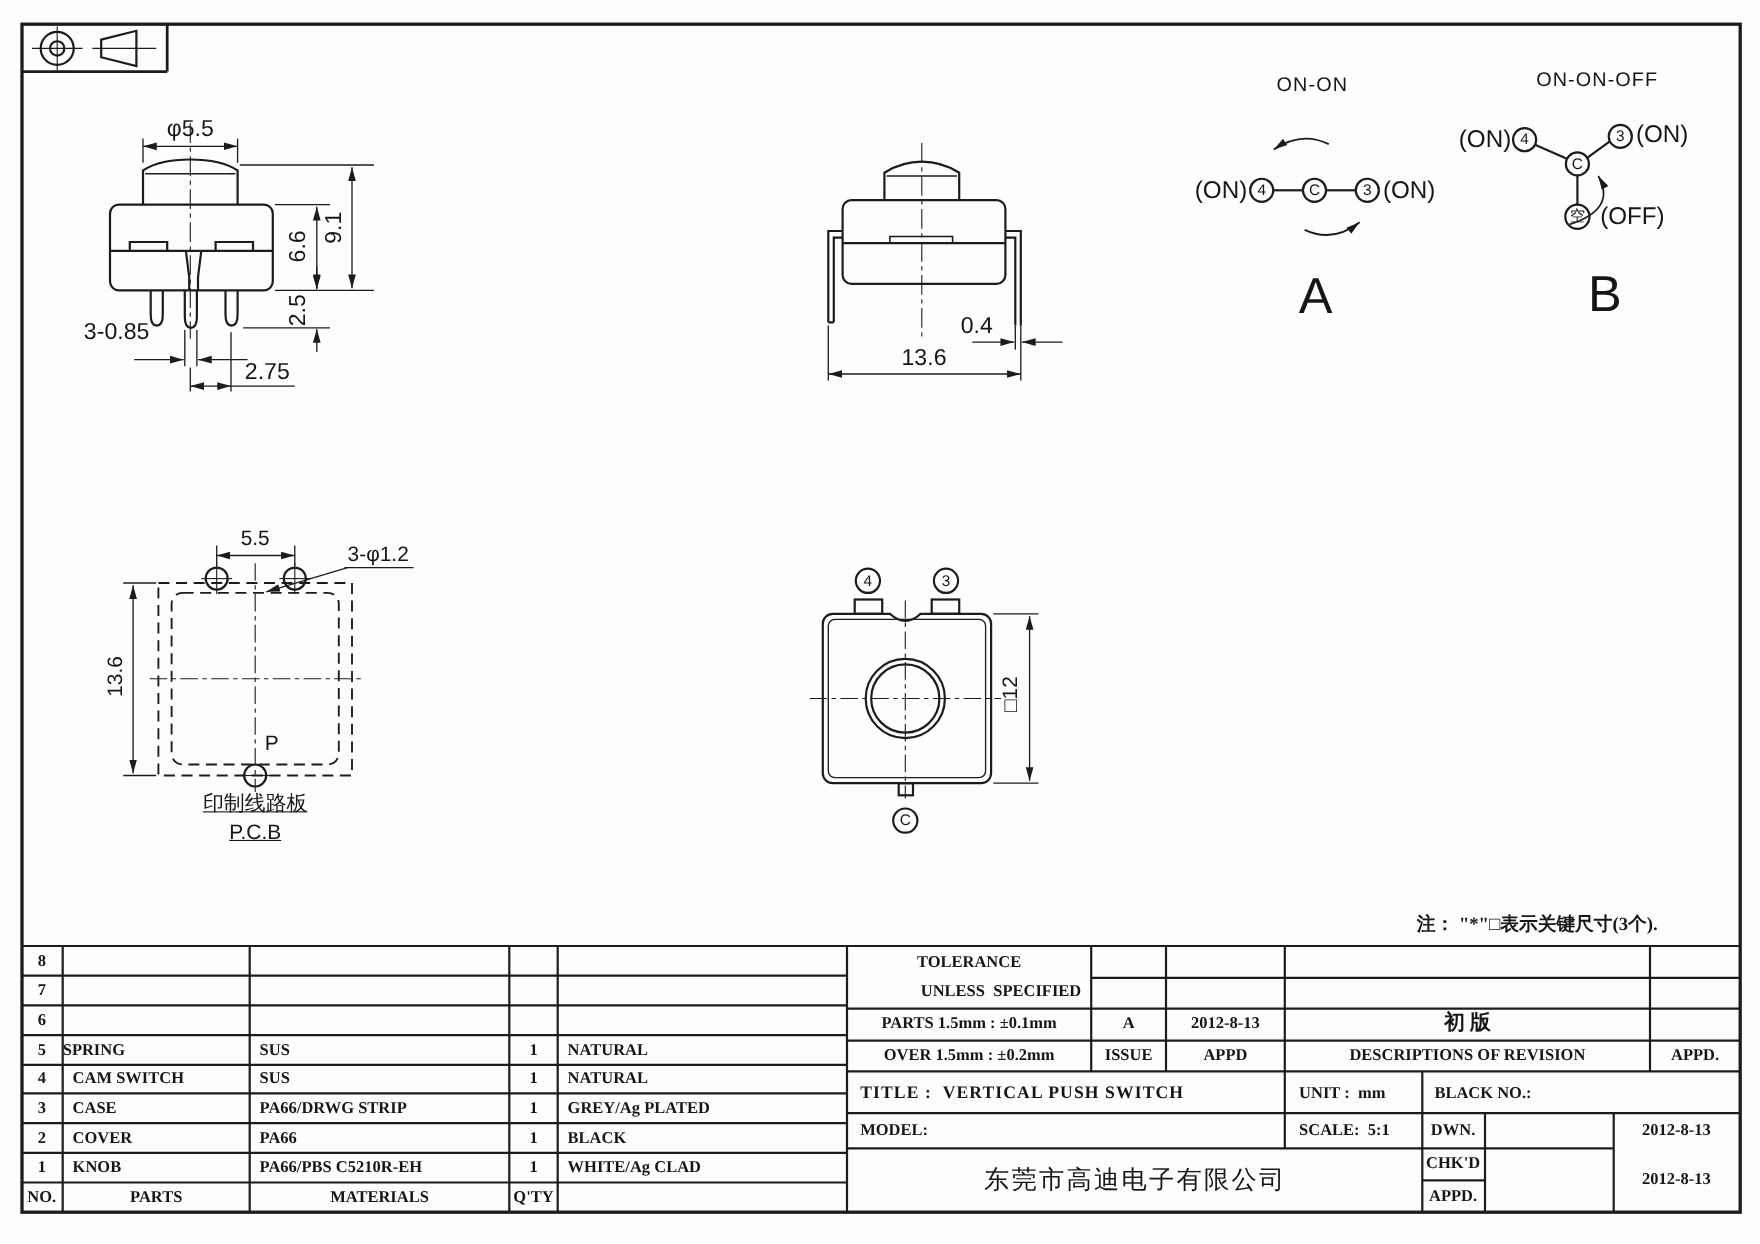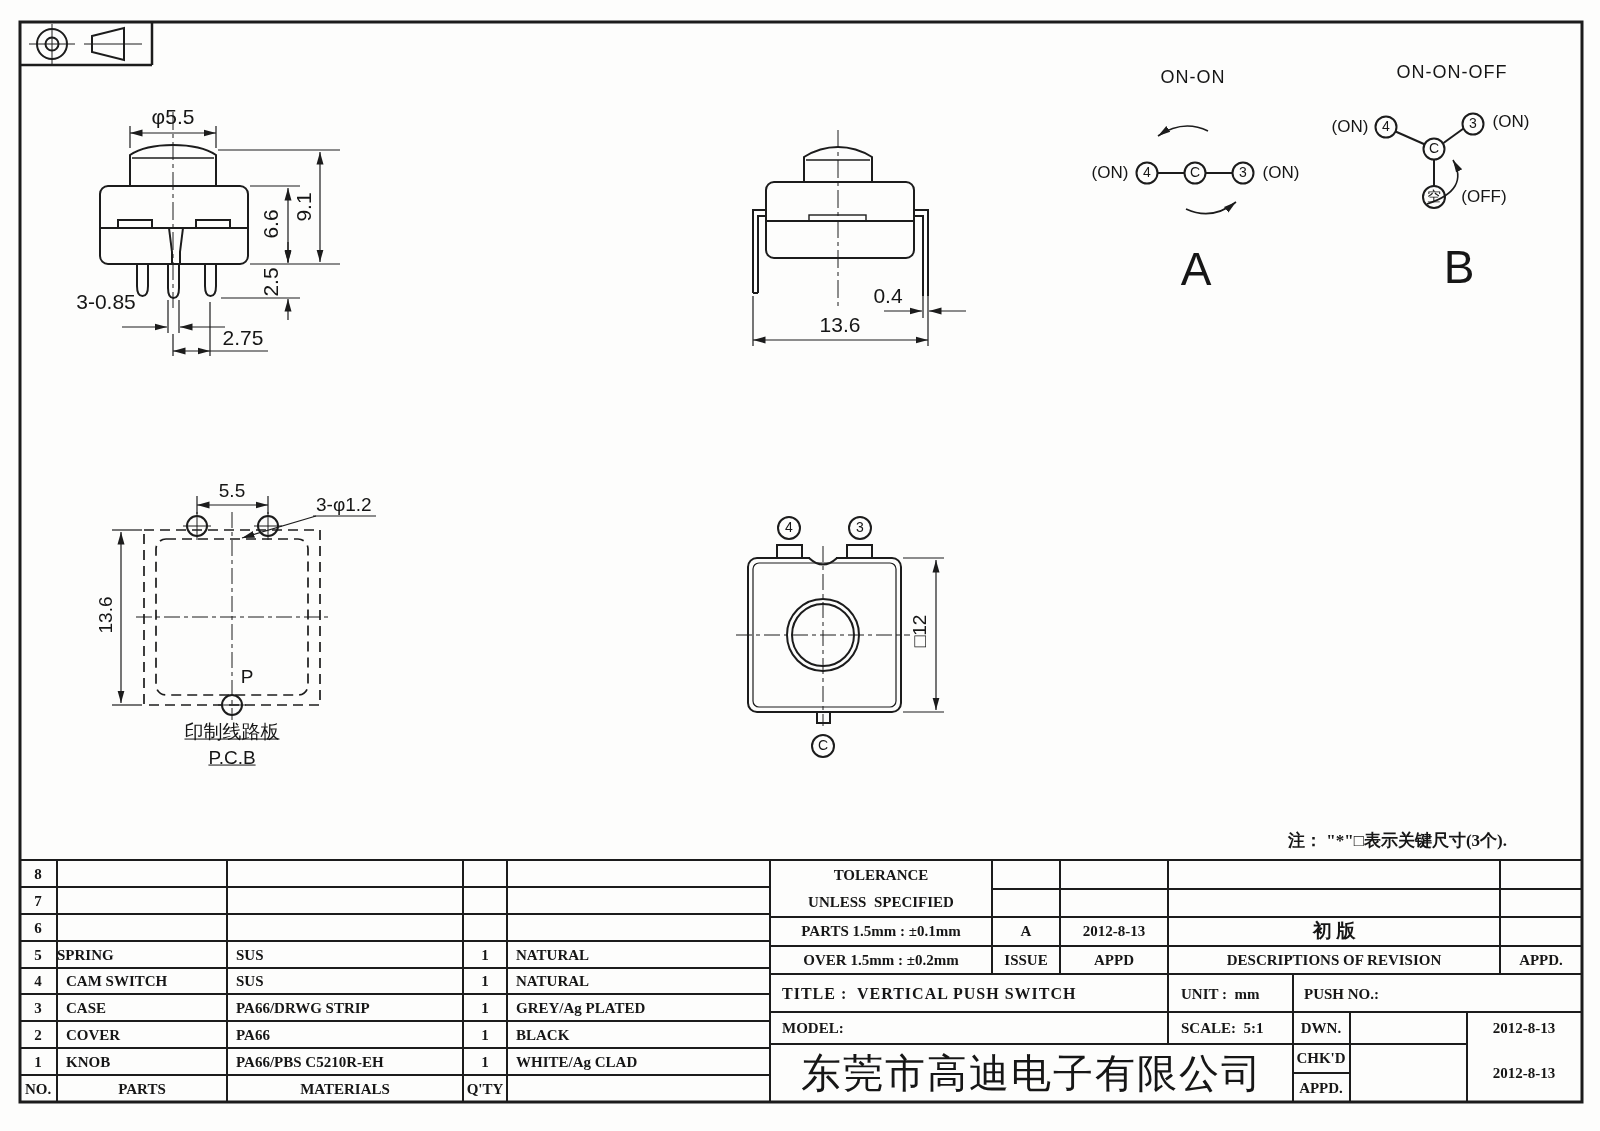--- a/index.html
+++ b/index.html
@@ -5,30 +5,30 @@
   html,body{margin:0;padding:0;background:#ffffff;}
   .page{position:relative;width:1600px;height:1131px;background:#fdfdfc;overflow:hidden;}
   svg.art{position:absolute;left:0;top:0;}
   .t{position:absolute;white-space:pre;color:#161616;font-family:"Liberation Sans",sans-serif;line-height:1.1;}
   .ctr{transform:translate(-50%,-50%);}
   .lft{transform:translateY(-50%);text-align:right;}
   .rot{transform:translate(-50%,-50%) rotate(-90deg);}
   .dim{font-size:21px;}
   .dim2{font-size:19px;}
   .pin{font-size:14px;}
-  .on{font-size:17px;}
+  .on{font-size:22px;}
   .schtitle{font-size:18px;letter-spacing:1px;}
   .biglabel{font-size:46px;font-weight:400;}
   .ser{font-family:"Liberation Serif","DejaVu Serif",serif;font-weight:bold;}
   .tbl{font-size:15px;}
   .cap{font-size:19px;}
   .u{text-decoration:underline;}
   .schcap{font-size:20px;letter-spacing:1px;background:#c9c9c9;padding:1px 5px;}
   .note{font-size:17px;}
-  .company{font-size:40px;font-weight:500;letter-spacing:2px;font-family:"Liberation Sans","DejaVu Sans",sans-serif;}
+  .company{font-size:23px;font-weight:500;letter-spacing:2px;font-family:"Liberation Sans","DejaVu Sans",sans-serif;}
   .ttl{font-size:16px;letter-spacing:1px;}
 </style>
 </head>
 <body>
 
 <div class="page">
 
 <svg class="art" width="1600" height="1131" viewBox="0 0 1600 1131" stroke="#1c1c1c" fill="none" stroke-linecap="butt">
   <defs>
     <marker id="ah" markerUnits="userSpaceOnUse" markerWidth="14" markerHeight="10" refX="12.5" refY="4.5" orient="auto-start-reverse">
@@ -285,34 +285,34 @@
 <span class="t ser tbl lft" style="left:236px;top:1062px">PA66/PBS C5210R-EH</span>
 <span class="t ser tbl ctr" style="left:485px;top:1062px">1</span>
 <span class="t ser tbl lft" style="left:516px;top:1062px">WHITE/Ag CLAD</span>
 
 <span class="t ser tbl ctr" style="left:38px;top:1089px">NO.</span>
 <span class="t ser tbl ctr" style="left:142px;top:1089px">PARTS</span>
 <span class="t ser tbl ctr" style="left:345px;top:1089px">MATERIALS</span>
 <span class="t ser tbl ctr" style="left:485px;top:1089px">Q'TY</span>
 
 <span class="t ser tbl ctr" style="left:881px;top:875px">TOLERANCE</span>
-<span class="t ser tbl ctr" style="left:881px;top:902px">UNLESS  SPECIFIED</span>
+<span class="t ser tbl ctr" style="left:910px;top:902px">UNLESS  SPECIFIED</span>
 <span class="t ser tbl ctr" style="left:881px;top:931px">PARTS 1.5mm : ±0.1mm</span>
 <span class="t ser tbl ctr" style="left:881px;top:960px">OVER 1.5mm : ±0.2mm</span>
 <span class="t ser tbl ctr" style="left:1026px;top:931px">A</span>
 <span class="t ser tbl ctr" style="left:1026px;top:960px">ISSUE</span>
 <span class="t ser tbl ctr" style="left:1114px;top:931px">2012-8-13</span>
 <span class="t ser tbl ctr" style="left:1114px;top:960px">APPD</span>
 <span class="t ser cap ctr" style="left:1334px;top:931px">初 版</span>
 <span class="t ser tbl ctr" style="left:1334px;top:960px">DESCRIPTIONS OF REVISION</span>
 <span class="t ser tbl ctr" style="left:1541px;top:960px">APPD.</span>
 
 <span class="t ser ttl lft" style="left:782px;top:994px">TITLE :  VERTICAL PUSH SWITCH</span>
 <span class="t ser tbl lft" style="left:1181px;top:994px">UNIT :  mm</span>
-<span class="t ser tbl lft" style="left:1304px;top:994px">PUSH NO.:</span>
+<span class="t ser tbl lft" style="left:1304px;top:994px">BLACK NO.:</span>
 <span class="t ser tbl lft" style="left:782px;top:1028px">MODEL:</span>
 <span class="t ser tbl lft" style="left:1181px;top:1028px">SCALE:  5:1</span>
 <span class="t ser tbl ctr" style="left:1321px;top:1028px">DWN.</span>
 <span class="t ser tbl ctr" style="left:1524px;top:1028px">2012-8-13</span>
 <span class="t ser tbl ctr" style="left:1321px;top:1058px">CHK'D</span>
 <span class="t ser tbl ctr" style="left:1321px;top:1088px">APPD.</span>
 <span class="t ser tbl ctr" style="left:1524px;top:1073px">2012-8-13</span>
 <span class="t company ctr" style="left:1032px;top:1073px">东莞市高迪电子有限公司</span>
 
 </div>

